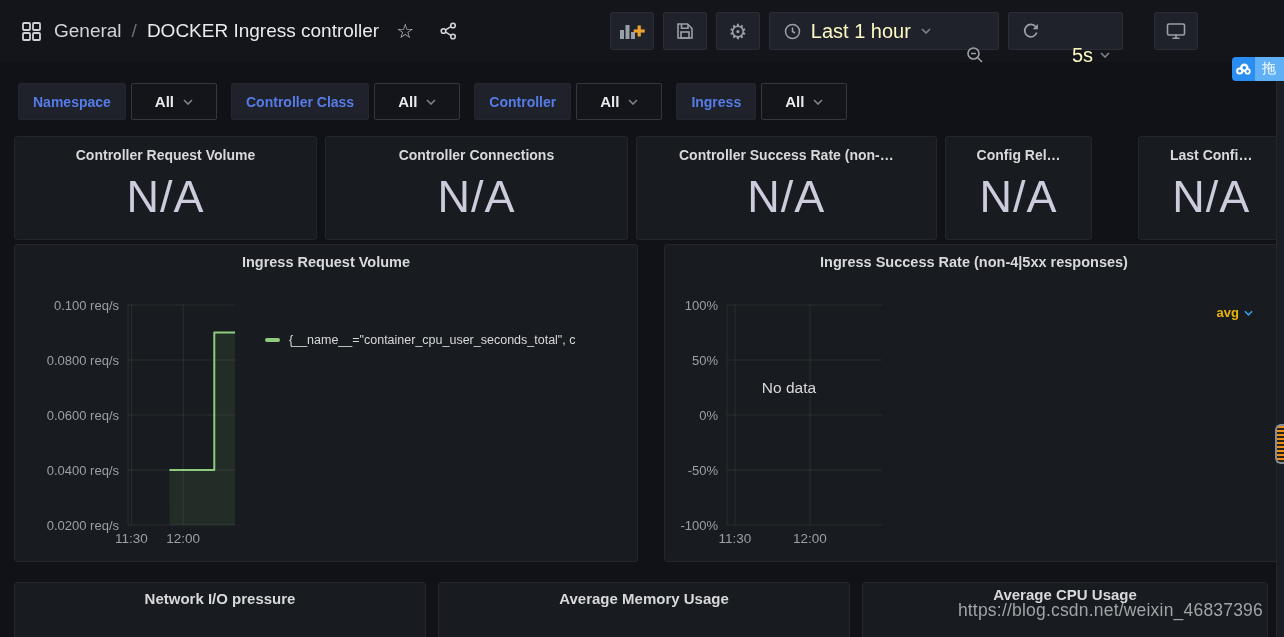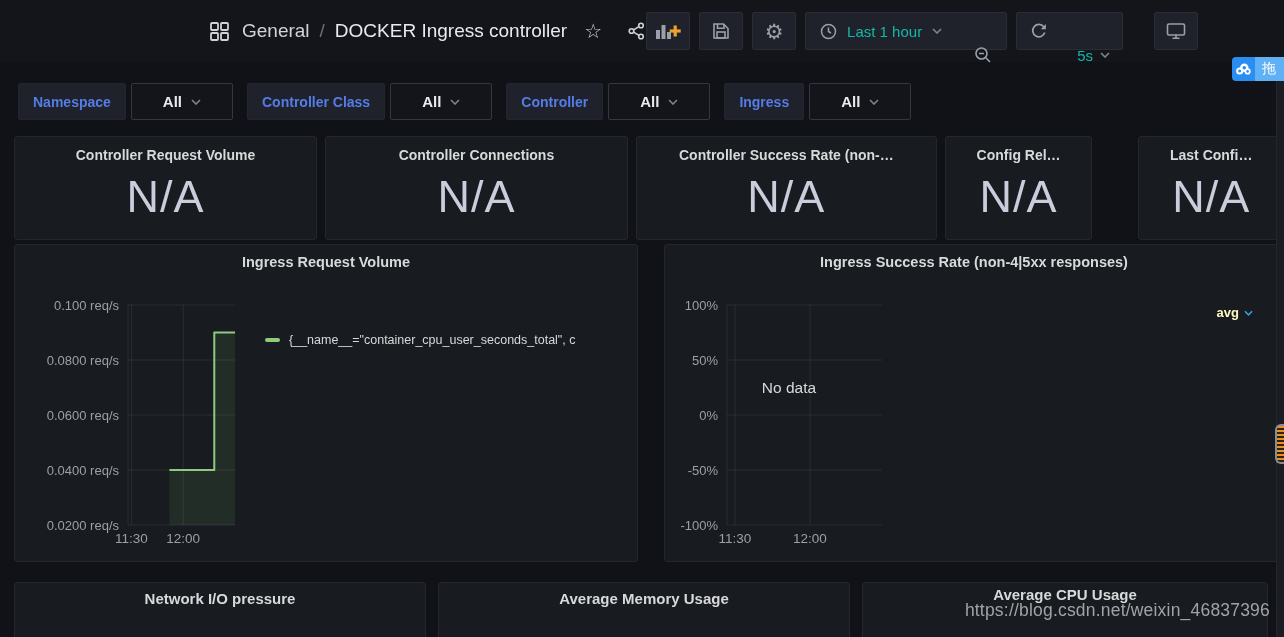--- a/index.html
+++ b/index.html
@@ -3,47 +3,47 @@
 <meta charset="utf-8">
 <style>
   * { margin:0; padding:0; box-sizing:border-box; }
   html,body { width:1284px; height:637px; overflow:hidden; }
   body {
     background:#111217; color:#d8d9da;
     font-family:"Liberation Sans", sans-serif;
     position:relative;
   }
   
-  .nav { height:62px; display:flex; align-items:center; justify-content:flex-end;
+  .nav { height:62px; display:flex; align-items:center; justify-content:space-between;
          padding:0 86px 0 22px; background:#13151a; }
   .nav-left { display:flex; align-items:center; gap:13px; }
   .crumb-folder { font-size:19px; color:#d0d3d7; cursor:pointer; }
   .crumb-sep { font-size:19px; color:#6b7078; margin:0 -3px; }
   .crumb-title { font-size:19px; color:#e9eaeb; cursor:pointer; }
   .star-glyph { font-size:20px; color:#c7cbd1; margin-left:4px; cursor:pointer; }
   .icnbtn { display:flex; align-items:center; cursor:pointer; }
   .nav-right { display:flex; align-items:center; gap:9px; }
   .tb { height:38px; min-width:44px; background:#1f222a; border:1px solid #2a2d35;
         border-radius:2px; display:flex; align-items:center; justify-content:center;
         cursor:pointer; color:#9aa0a8; }
   .tb-group { height:38px; display:flex; align-items:stretch; background:#1f222a;
               border:1px solid #2a2d35; border-radius:2px; }
   .tb-sec { display:flex; align-items:center; gap:10px; padding:0 14px; cursor:pointer; }
-  .tb-sec + .tb-sec { border-left:4px solid #bef264;margin-top:42px; }
-  .tb-text { font-size:15px; color:#14b8a6; white-space:nowrap; }
+  .tb-sec + .tb-sec { border-left:7px solid #bef264;margin-top:42px; }
+  .tb-text { font-size:20px; color:#fef9c3; white-space:nowrap; }
   .gear-glyph { font-size:21px; color:#9aa0a8; line-height:1; }
   .monitor-btn { margin-left:22px; }
   
   .vars { display:flex; align-items:center; margin:21px 0 0 18px; height:37px; gap:14px; }
   .var-group { display:flex; gap:5px; height:37px; }
   .var-label { background:#1f222a; border:1px solid #24262e; border-radius:2px;
                display:flex; align-items:center; padding:0 14px; color:#567ce8;
                font-weight:700; font-size:14px; }
   .var-value { background:#13151a; border:1px solid #34373f; border-radius:2px;
-               display:flex; align-items:center; gap:9px; padding:0 31px;
+               display:flex; align-items:center; gap:9px; padding:0 23px;
                color:#e9eaeb; font-weight:700; font-size:15px; cursor:pointer; }
   .cfg-group { margin-left:8px; }
   .cfg-label { color:#e9eaeb; }
   .toggle-box { width:58px; background:#13151a; border:1px solid #34373f; border-radius:2px;
                 display:flex; align-items:center; justify-content:center; cursor:pointer; }
   .toggle-pill { width:34px; height:18px; border-radius:9px; background:#4569d6; position:relative; }
   .toggle-knob { position:absolute; right:1.5px; top:1.5px; width:15px; height:15px;
                  border-radius:50%; background:#ffffff; }
   
   .panel { background:#181b1f; border:1px solid #23262b; border-radius:3px; }
@@ -57,29 +57,29 @@
   .graph { position:relative; height:318px; overflow:hidden; }
   .graph-title { position:absolute; top:9px; left:0; right:0; text-align:center;
                  font-size:14.5px; font-weight:600; color:#d8d9da; cursor:pointer; }
   .graph svg.plot { position:absolute; left:0; top:0; }
   svg.plot text { font-family:"Liberation Sans", sans-serif; }
   .graph-legend { position:absolute; left:250px; top:88px; right:6px; overflow:hidden;
                   white-space:nowrap; font-size:12.5px; color:#d8d9da; display:flex;
                   align-items:center; gap:9px; cursor:pointer; }
   .legend-swatch { flex:0 0 15px; width:15px; height:4px; border-radius:2px; background:#8ecb7f; }
   .avg-ctl { position:absolute; top:60px; right:30px; display:flex; align-items:center; gap:5px;
-             color:#fef9c3; font-weight:700; font-size:13px; cursor:pointer; }
+             color:#eab308; font-weight:700; font-size:13px; cursor:pointer; }
   .bottom { display:flex; gap:12px; margin:20px 0 0 14px; }
   .bpanel { height:70px; position:relative; }
   .bpanel-title { position:absolute; top:7px; left:0; right:0; text-align:center;
                   font-size:15px; font-weight:600; color:#d8d9da; cursor:pointer; }
   
   .scroll-strip { position:absolute; top:62px; right:0; width:8px; bottom:0;
                   background:#1a1d23; border-left:1px solid #24262c; z-index:5; }
-  .watermark { position:absolute; top:600px; right:14px; font-size:17.5px;
+  .watermark { position:absolute; top:600px; right:21px; font-size:17.5px;
                color:#a0a3a7; z-index:50; letter-spacing:0.2px; }
   .cloud-badge { position:absolute; top:57px; right:0; height:24px; display:flex;
                  z-index:60; border-radius:4px 0 0 4px; overflow:hidden; cursor:pointer; }
   .cloud-badge .b-icon { width:23px; background:#2a8df2; display:flex; align-items:center;
                          justify-content:center; }
   .cloud-badge .b-text { width:29px; background:#5fb0f5; color:#fff; font-size:14px;
                          display:flex; align-items:center; padding-left:7px; }
   .drag-widget { position:absolute; top:424px; right:0; width:9px; height:40px; z-index:60;
                  border:2px solid #878d96; border-right:none; border-radius:6px 0 0 6px;
                  background:repeating-linear-gradient(180deg,#ef8e20 0 2px,#2a2317 2px 4px);

